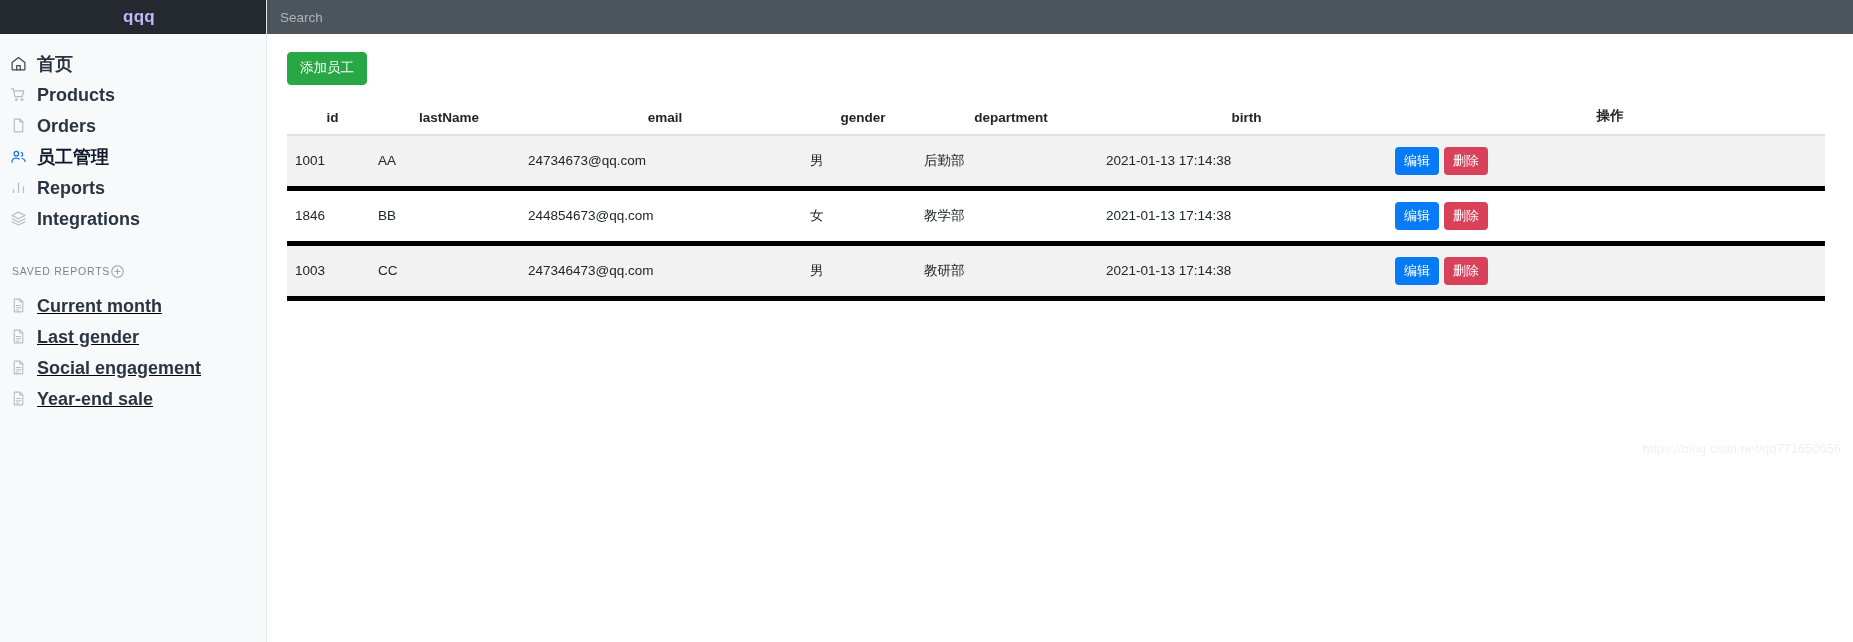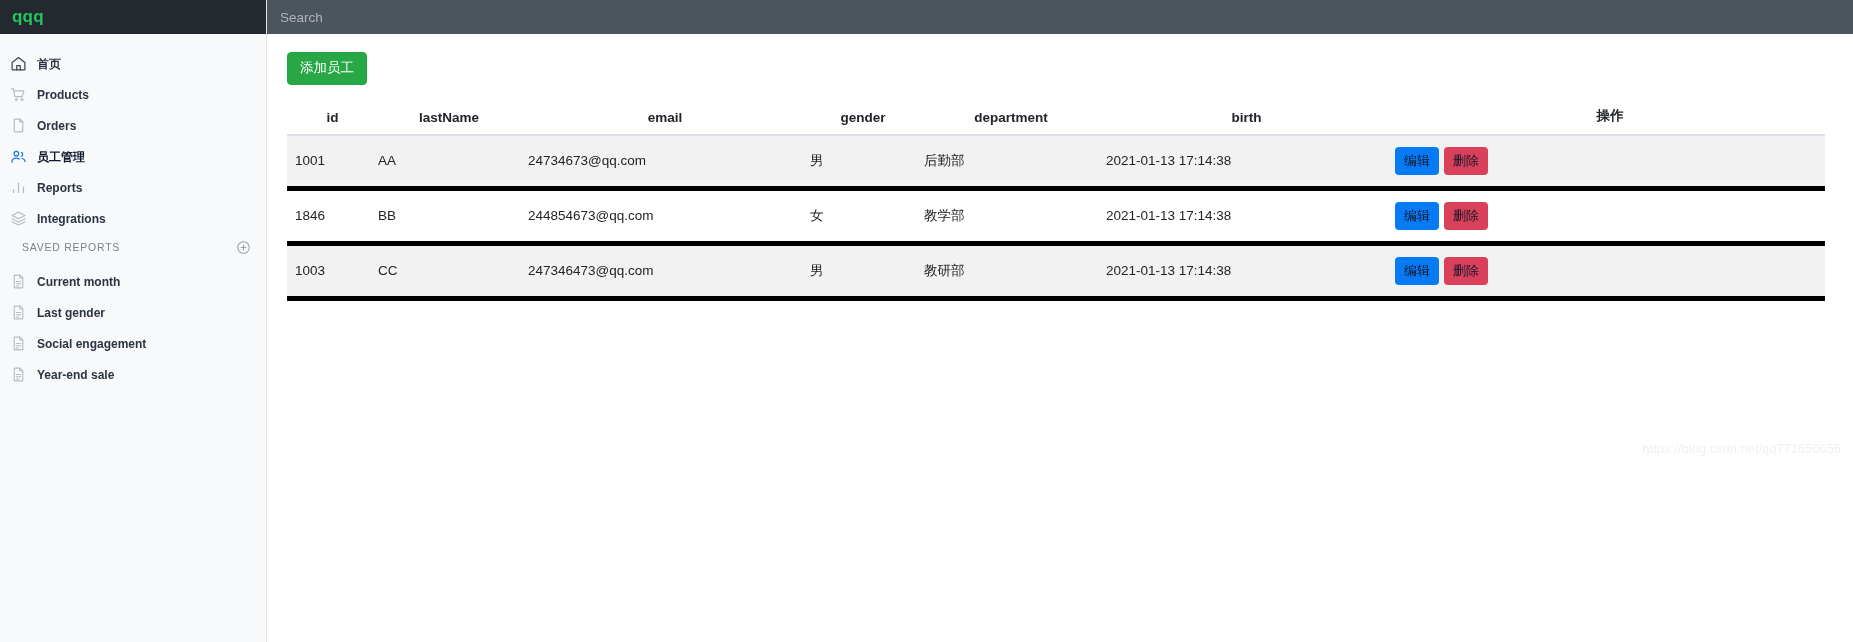--- a/index.html
+++ b/index.html
@@ -26,27 +26,28 @@
     min-width: 267px;
     height: 642px;
     background: #f8f9fa;
     border-right: 1px solid #e3e6ea;
     display: flex;
     flex-direction: column;
   }
   .brand {
     height: 34px;
     background: #242930;
-    color: #22c55e;
+    color: #c4b5fd;
     display: flex;
     align-items: center;
     padding-left: 12px;
     font-size: 17px;
     font-weight: 700;
     letter-spacing: .2px;
+    justify-content: center;
   }
   .nav {
     padding-top: 14px;
     display: flex;
     flex-direction: column;
   }
   .nav-item {
     height: 31px;
     display: flex;
     align-items: center;
@@ -57,47 +58,49 @@
   }
   .nav-item .ico {
     width: 17px; height: 17px;
     display: inline-flex;
     align-items: center;
     justify-content: center;
     flex: 0 0 17px;
   }
   .nav-item .ico svg { width: 17px; height: 17px; display: block; }
   .nav-label {
-    font-size: 12px;
+    font-size: 18px;
     font-weight: 600;
     color: #2b3442;
     line-height: 1;
   }
   .nav-item.active .nav-label { color: #0f172a; }
 
   .section-head {
+    margin-top: 24px;
     height: 26px;
     display: flex;
     align-items: center;
-    justify-content: space-between;
-    padding: 0 15px 0 22px;
+    justify-content: flex-start;
+    padding: 0 15px 0 12px;
   }
   .section-title {
     font-size: 10.5px;
     letter-spacing: .75px;
     color: #7a828c;
     font-weight: 400;
   }
   .add-circle { width: 15px; height: 15px; cursor: pointer; }
   .add-circle svg { width: 15px; height: 15px; display: block; }
 
   .saved {
     margin-top: 6px;
     display: flex;
     flex-direction: column;
+    text-decoration: underline;
   }
   .saved .nav-item { height: 31px; }
 
   
   .main {
     flex: 1;
     height: 464px;
     display: flex;
     flex-direction: column;
     background: #ffffff;
@@ -169,21 +172,21 @@
   col.c-last   { width: 150px; }
   col.c-email  { width: 282px; }
   col.c-gender { width: 114px; }
   col.c-dept   { width: 182px; }
   col.c-birth  { width: 289px; }
   col.c-ops    { width: auto; }
 
   .ops { white-space: nowrap; }
   .btn-edit, .btn-del {
     display: inline-block;
-    color: #0f172a;
+    color: #ffffff;
     border: none;
     border-radius: 4px;
     font-size: 13px;
     line-height: 1;
     padding: 7px 9px 8px 9px;
     cursor: pointer;
     font-family: "Liberation Sans", "DejaVu Sans", sans-serif;
   }
   .btn-edit { background: #067bf5; }
   .btn-del  { background: #d9405a; margin-left: 5px; }

